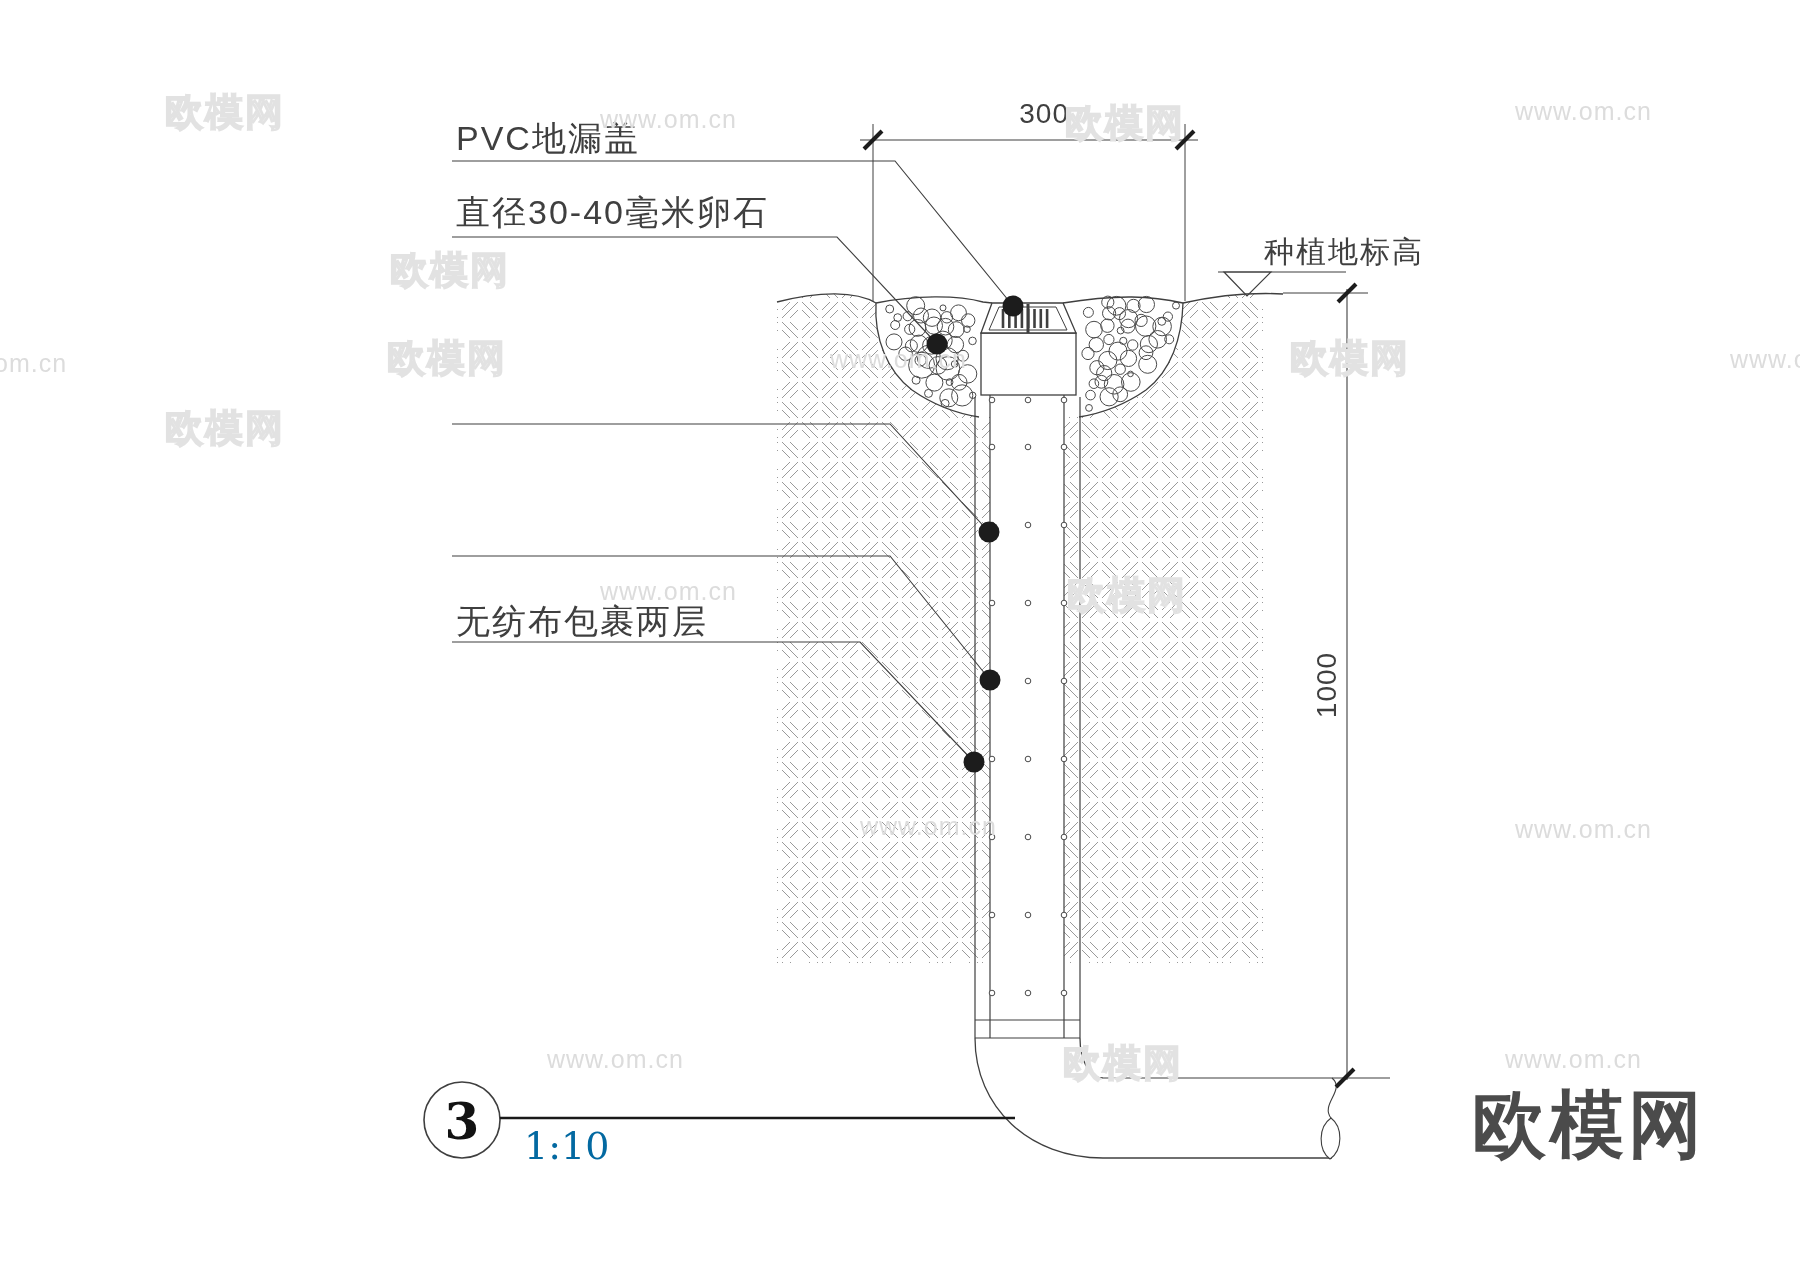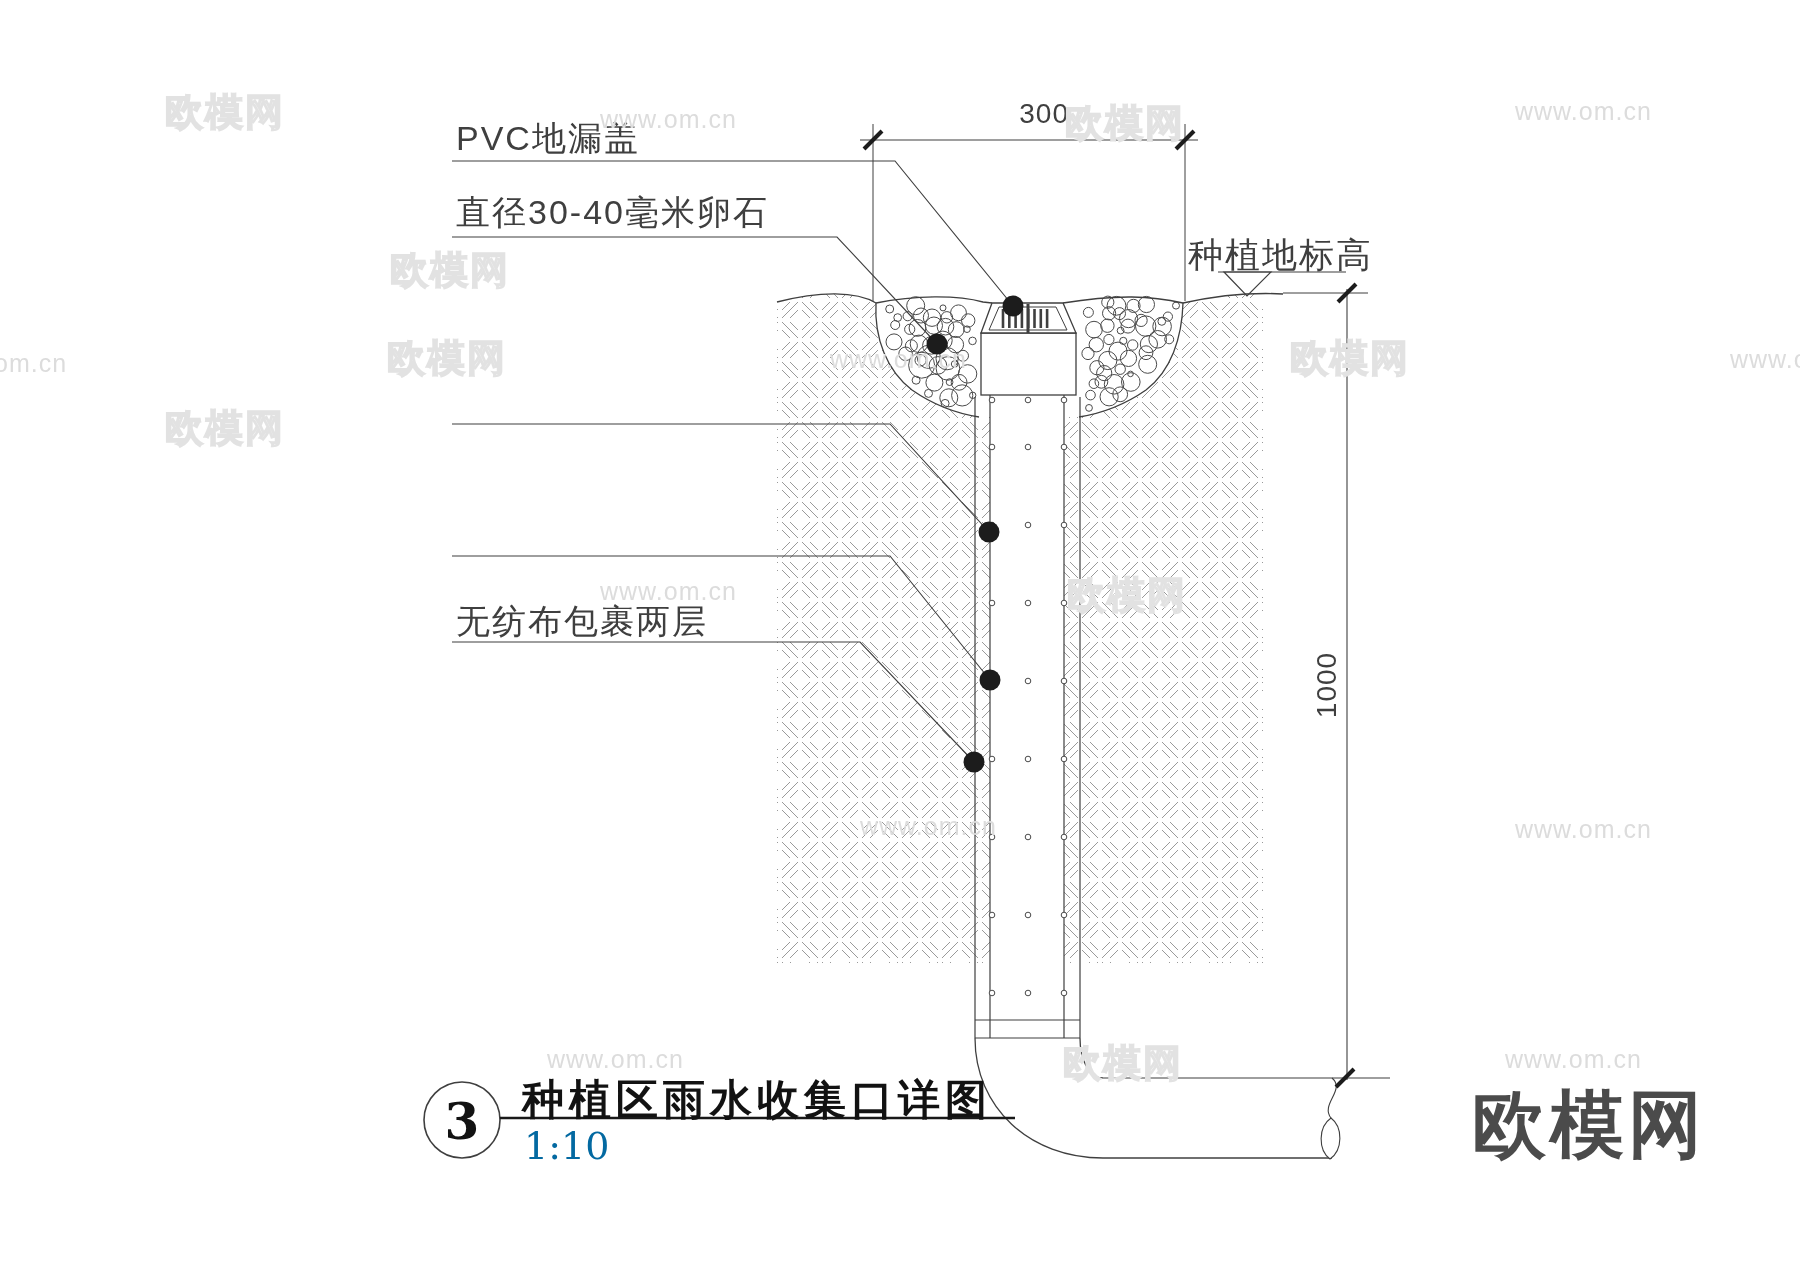--- a/index.html
+++ b/index.html
@@ -226,27 +226,26 @@
       <g>
         <circle cx="462" cy="1120" r="38" fill="none" stroke="#3f3f3f" stroke-width="1.6"></circle>
         <line x1="500" y1="1118" x2="1015" y2="1118" stroke="#191919" stroke-width="2.6"></line>
       </g>
     </svg>
 
   <div class="txt callout" style="left:456px;top:116px">PVC地漏盖</div>
   <div class="txt callout" style="left:456px;top:190px">直径30-40毫米卵石</div>
   <div class="txt callout" style="left:456px;top:599px">无纺布包裹两层</div>
 
-  <div class="txt callout" style="left:1188px;top:232px;font-size:35px">种植地标高</div>
+  <div class="txt callout" style="left:1264px;top:232px;font-size:30px">种植地标高</div>
 
   <div class="txt dim" style="left:989px;top:98px;width:80px;text-align:right">300</div>
   <div class="txt dim rot" style="left:1279px;top:665px;width:96px;height:40px;line-height:40px">1000</div>
 
   <div class="txt title-num" style="left:424px;top:1092px;width:76px">3</div>
-  <div class="txt title-text" style="left:522px;top:1072px">种植区雨水收集口详图</div>
   <div class="txt title-scale" style="left:524px;top:1124px">1:10</div>
 
   <div class="txt wm-brand" style="left:165px;top:87px">欧模网</div>
   <div class="txt wm-brand" style="left:390px;top:245px">欧模网</div>
   <div class="txt wm-brand" style="left:387px;top:333px">欧模网</div>
   <div class="txt wm-brand" style="left:165px;top:403px">欧模网</div>
   <div class="txt wm-brand" style="left:1065px;top:98px">欧模网</div>
   <div class="txt wm-brand" style="left:1290px;top:333px">欧模网</div>
   <div class="txt wm-brand" style="left:1067px;top:570px">欧模网</div>
   <div class="txt wm-brand" style="left:1063px;top:1038px">欧模网</div>

